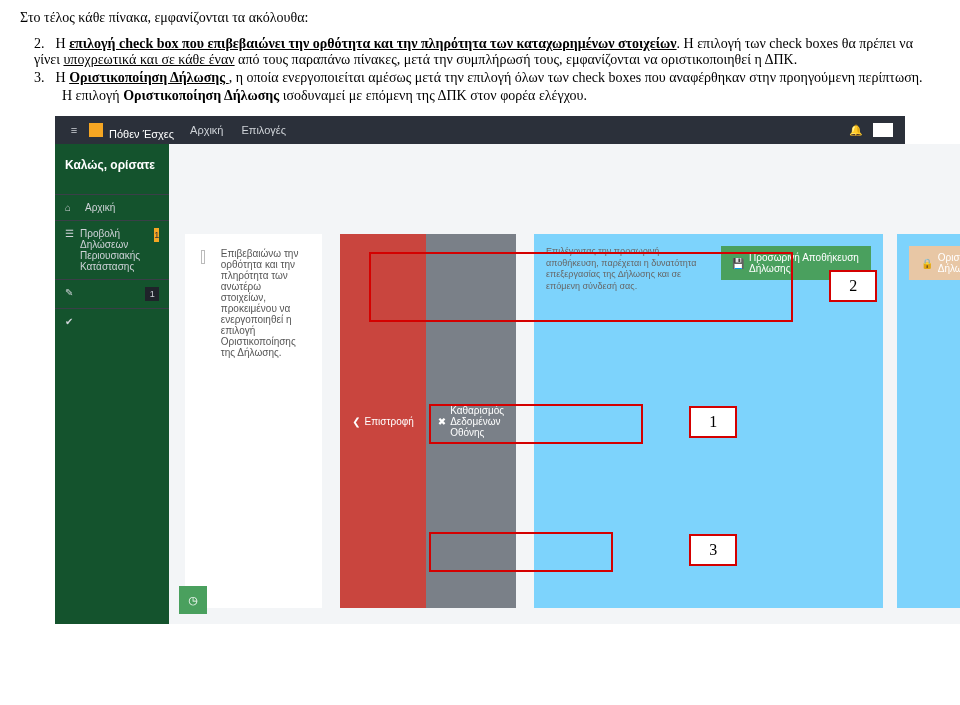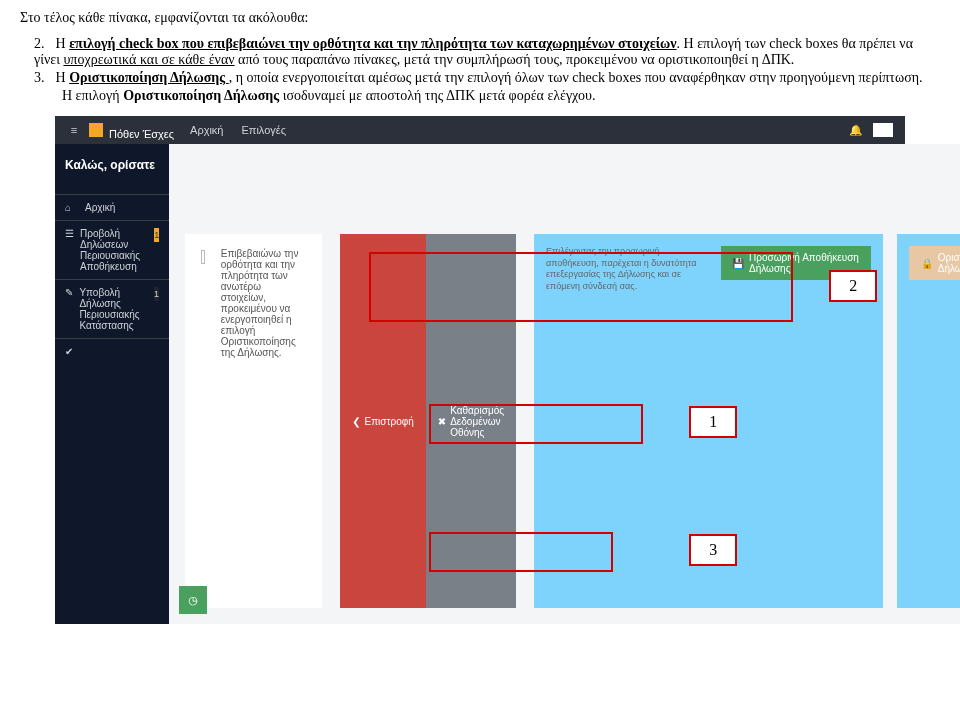--- a/index.html
+++ b/index.html
@@ -49,21 +49,21 @@
   .topbar .alert-ico { color:#e05a5a; margin-right:10px; }
   .topbar .avatar {
     width:20px; height:14px; background:#fff; display:inline-block; margin-right:4px;
   }
   .body-area {
     display:flex;
     min-height: 480px;
   }
   .sidebar {
     width: 172px;
-    background: #0f172a;
+    background: #14532d;
     color:#cfd3d8;
     padding-top: 6px;
   }
   .welcome { padding: 8px 10px 4px 10px; color:#fff; font-size:12px; font-weight:bold; }
   .side-item {
     padding: 7px 10px;
     font-size: 10px;
     color:#cfd3d8;
     display:flex; align-items:flex-start;
     border-top:1px solid #3a3f48;
@@ -146,28 +146,28 @@
   }
 </style>
 </head>
 <body>
 
 <div class="intro">Στο τέλος κάθε πίνακα, εμφανίζονται τα ακόλουθα:</div>
 
 <div class="list">
   <div class="list-item">
     <span class="num">2.</span>
-    <span>Η </span><span class="bold underline">επιλογή check box που επιβεβαιώνει την ορθότητα και την πληρότητα των καταχωρημένων  στοιχείων</span><span>. Η επιλογή των check boxes θα πρέπει να γίνει </span><span class="underline">υποχρεωτικά και σε κάθε έναν</span><span> από τους παραπάνω πίνακες, μετά την συμπλήρωσή τους, προκειμένου να  οριστικοποιηθεί η ΔΠΚ.</span>
+    <span>Η </span><span class="bold underline">επιλογή check box που επιβεβαιώνει την ορθότητα και την πληρότητα των καταχωρημένων  στοιχείων</span><span>. Η επιλογή των check boxes θα πρέπει να γίνει </span><span class="underline">υποχρεωτικά και σε κάθε έναν</span><span> από τους παραπάνω πίνακες, μετά την συμπλήρωσή τους, εμφανίζονται να  οριστικοποιηθεί η ΔΠΚ.</span>
   </div>
   <div class="list-item">
     <span class="num">3.</span>
     <span>Η </span><span class="bold underline">Οριστικοποίηση Δήλωσης </span><span>, η οποία ενεργοποιείται αμέσως μετά την επιλογή όλων των check boxes που αναφέρθηκαν στην προηγούμενη περίπτωση.</span>
   </div>
   <div class="list-item indent2">
-    <span>Η επιλογή </span><span class="bold">Οριστικοποίηση Δήλωσης</span><span> ισοδυναμεί με αποστολή της ΔΠΚ μετά φορέα ελέγχου.</span>
+    <span>Η επιλογή </span><span class="bold">Οριστικοποίηση Δήλωσης</span><span> ισοδυναμεί με επόμενη της ΔΠΚ στον φορέα ελέγχου.</span>
   </div>
 </div>
 
 <div class="screenshot">
 
   <div class="topbar">
     <div class="menu-btn">≡</div>
     <span class="badge-orange"></span>
     <span class="brand">Πόθεν Έσχες</span>
     <span class="nav-link">Αρχική</span>
@@ -180,26 +180,25 @@
   <div class="body-area">
     <div class="sidebar">
       <div class="welcome">Καλώς, ορίσατε</div>
       <div style="height:18px"></div>
       <div class="side-item">
         <span class="ico">⌂</span>
         <span>Αρχική</span>
       </div>
       <div class="side-item">
         <span class="ico">☰</span>
-        <span>Προβολή Δηλώσεων Περιουσιακής Αποθήκευση</span>
+        <span>Προβολή Δηλώσεων Περιουσιακής Κατάστασης</span>
         <span class="badge">1</span>
       </div>
       <div class="side-item">
         <span class="ico">✎</span>
-        <span>Υποβολή Δήλωσης Περιουσιακής Κατάστασης</span>
         <span class="badge badge-dark">1</span>
       </div>
       <div class="side-item">
         <span class="ico">✔</span>
       </div>
     </div>
 
     <div class="main">
 
       <div class="panel check">

